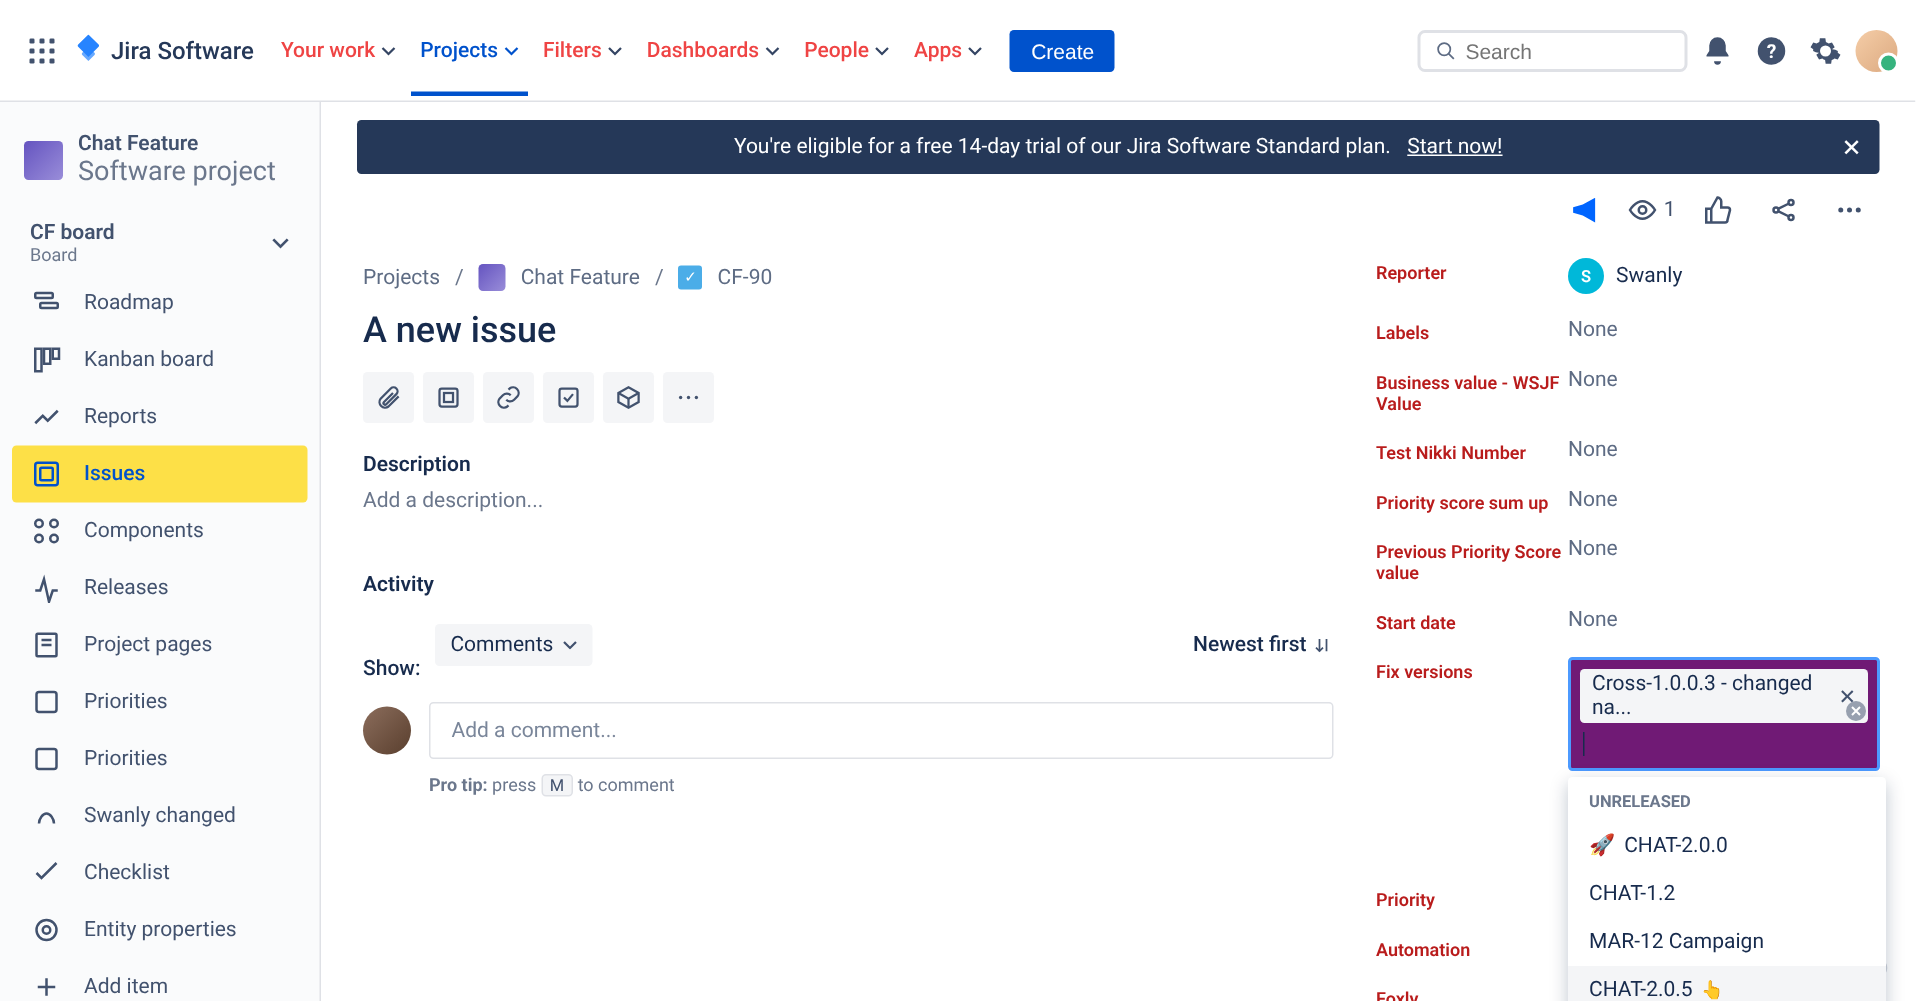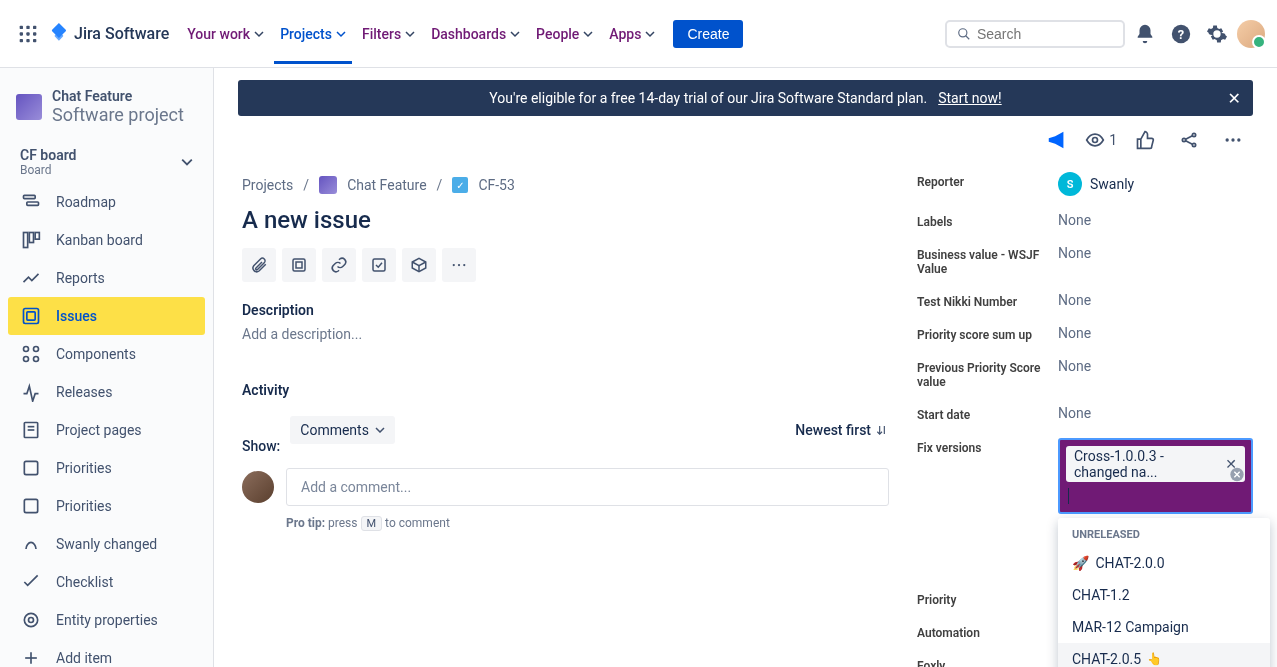--- a/index.html
+++ b/index.html
@@ -3,21 +3,21 @@
   <meta charset="utf-8">
   <style>
     * { margin: 0; padding: 0; box-sizing: border-box; }
     body { font-family: -apple-system, BlinkMacSystemFont, "Segoe UI", Roboto, sans-serif; font-size: 14px; color: #172B4D; background: #fff; overflow: hidden; }
     
     
     .topnav { height: 68px; border-bottom: 1px solid #dfe1e6; display: flex; align-items: center; padding: 0 12px; gap: 4px; }
     .app-switcher { width: 32px; height: 32px; display: flex; align-items: center; justify-content: center; cursor: pointer; border-radius: 3px; }
     .jira-logo { display: flex; align-items: center; gap: 4px; color: #253858; font-weight: 500; font-size: 16px; margin-right: 8px; }
     .jira-logo svg { fill: #2684FF; }
-    .nav-item { padding: 8px 6px; display: flex; align-items: center; gap: 4px; cursor: pointer; color: #701a75; font-weight: 500; border-radius: 3px; }
+    .nav-item { padding: 8px 6px; display: flex; align-items: center; gap: 4px; cursor: pointer; color: #ef4444; font-weight: 500; border-radius: 3px; }
     .nav-item.active { color: #0052CC; position: relative; }
     .nav-item.active::after { content: ""; position: absolute; bottom: -14px; left: 0; right: 0; height: 3px; background: #0052CC; }
     .chevron-down { width: 10px; height: 10px; }
     .create-btn { background: #0052CC; color: #fff; border: none; padding: 6px 14px; border-radius: 3px; font-weight: 500; font-size: 14px; cursor: pointer; margin-left: 8px; }
     .spacer { flex: 1; }
     .search-container { display: flex; align-items: center; background: #fff; border: 2px solid #dfe1e6; border-radius: 5px; padding: 4px 10px; width: 180px; gap: 6px; }
     .search-container input { border: none; outline: none; font-size: 14px; width: 100%; }
     .topnav-icon { width: 32px; height: 32px; display: flex; align-items: center; justify-content: center; cursor: pointer; border-radius: 50%; color: #344563; }
     .avatar-small { width: 28px; height: 28px; border-radius: 50%; background: linear-gradient(135deg, #f5cda7, #dba980); position: relative; }
     .avatar-small::after { content: ""; position: absolute; bottom: -1px; right: -1px; width: 10px; height: 10px; border-radius: 50%; background: #36B37E; border: 2px solid #fff; }
@@ -71,21 +71,21 @@
     .sort-btn { font-size: 14px; font-weight: 500; display: flex; align-items: center; gap: 4px; cursor: pointer; }
     
     .comment-row { display: flex; gap: 12px; align-items: center; margin-bottom: 10px; }
     .user-avatar { width: 32px; height: 32px; border-radius: 50%; background: linear-gradient(135deg, #8b6d5c, #5a3f2e); flex-shrink: 0; }
     .comment-input { flex: 1; border: 1px solid #dfe1e6; border-radius: 3px; padding: 10px 14px; color: #7A869A; cursor: text; }
     .pro-tip { font-size: 12px; color: #6B778C; margin-left: 44px; }
     .key-badge { display: inline-block; background: #F4F5F7; border: 1px solid #dfe1e6; border-radius: 3px; padding: 0 5px; font-size: 11px; color: #42526E; }
     
     
     .field-row { display: flex; align-items: flex-start; padding: 8px 0; }
-    .field-label { width: 141px; font-size: 12px; font-weight: 600; color: #404040; flex-shrink: 0; padding-top: 3px; }
+    .field-label { width: 128px; font-size: 12px; font-weight: 600; color: #b91c1c; flex-shrink: 0; padding-top: 3px; }
     .field-value { flex: 1; font-size: 14px; color: #172B4D; }
     .field-value.none { color: #5E6C84; }
     .reporter-val { display: flex; align-items: center; gap: 8px; }
     .reporter-avatar { width: 24px; height: 24px; border-radius: 50%; background: #00B8D9; color: #fff; display: flex; align-items: center; justify-content: center; font-size: 11px; font-weight: 600; }
     
     .fix-versions-input { border: 2px solid #4C9AFF; border-radius: 3px; padding: 6px; position: relative; background: #701a75; }
     .version-chip { display: inline-flex; align-items: center; background: #F4F5F7; border-radius: 3px; padding: 2px 4px 2px 8px; font-size: 14px; gap: 6px; }
     .version-chip-close { cursor: pointer; font-size: 14px; color: #42526E; padding: 0 4px; }
     .clear-all { position: absolute; right: 6px; top: 50%; transform: translateY(-50%); color: #6B778C; cursor: pointer; }
     .version-cursor { display: block; border-left: 1px solid #172B4D; height: 16px; margin: 6px 2px 2px 2px; }
@@ -371,21 +371,21 @@
 
     <div class="content-row">
       <div class="issue-main">
         <div class="breadcrumbs">
           <span class="breadcrumb-link">Projects</span>
           <span class="breadcrumb-sep">/</span>
           <div class="proj-icon-sm"></div>
           <span class="breadcrumb-link">Chat Feature</span>
           <span class="breadcrumb-sep">/</span>
           <div class="task-icon-sm">✓</div>
-          <span class="breadcrumb-link">CF-53</span>
+          <span class="breadcrumb-link">CF-90</span>
         </div>
 
         <h1 class="issue-title">A new issue</h1>
 
         <div class="action-buttons">
           <button class="action-btn">
               <svg width="18" height="18" viewBox="0 0 24 24" fill="none" stroke="#42526E" stroke-width="2">
                 <path d="M21 11l-9 9a5 5 0 0 1-7-7l9-9a3 3 0 0 1 5 5l-9 9a1 1 0 0 1-2-2l8-8"></path>
               </svg>
             </button>

